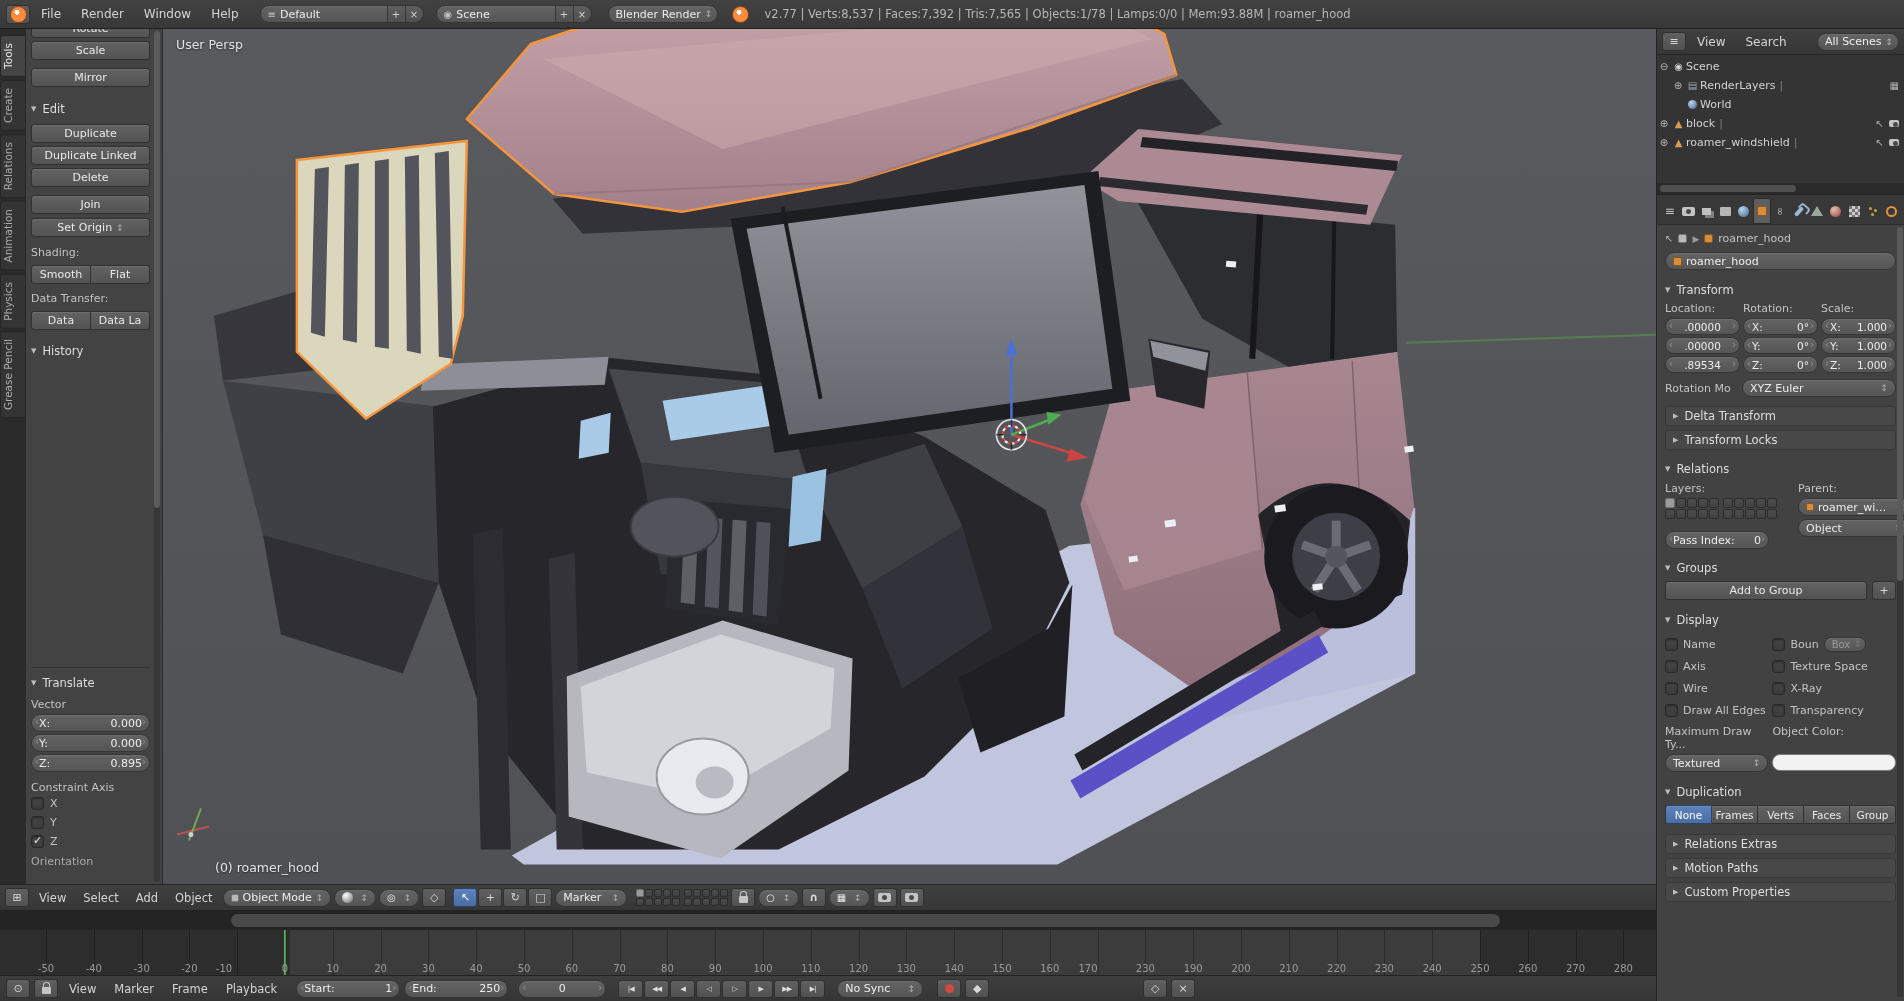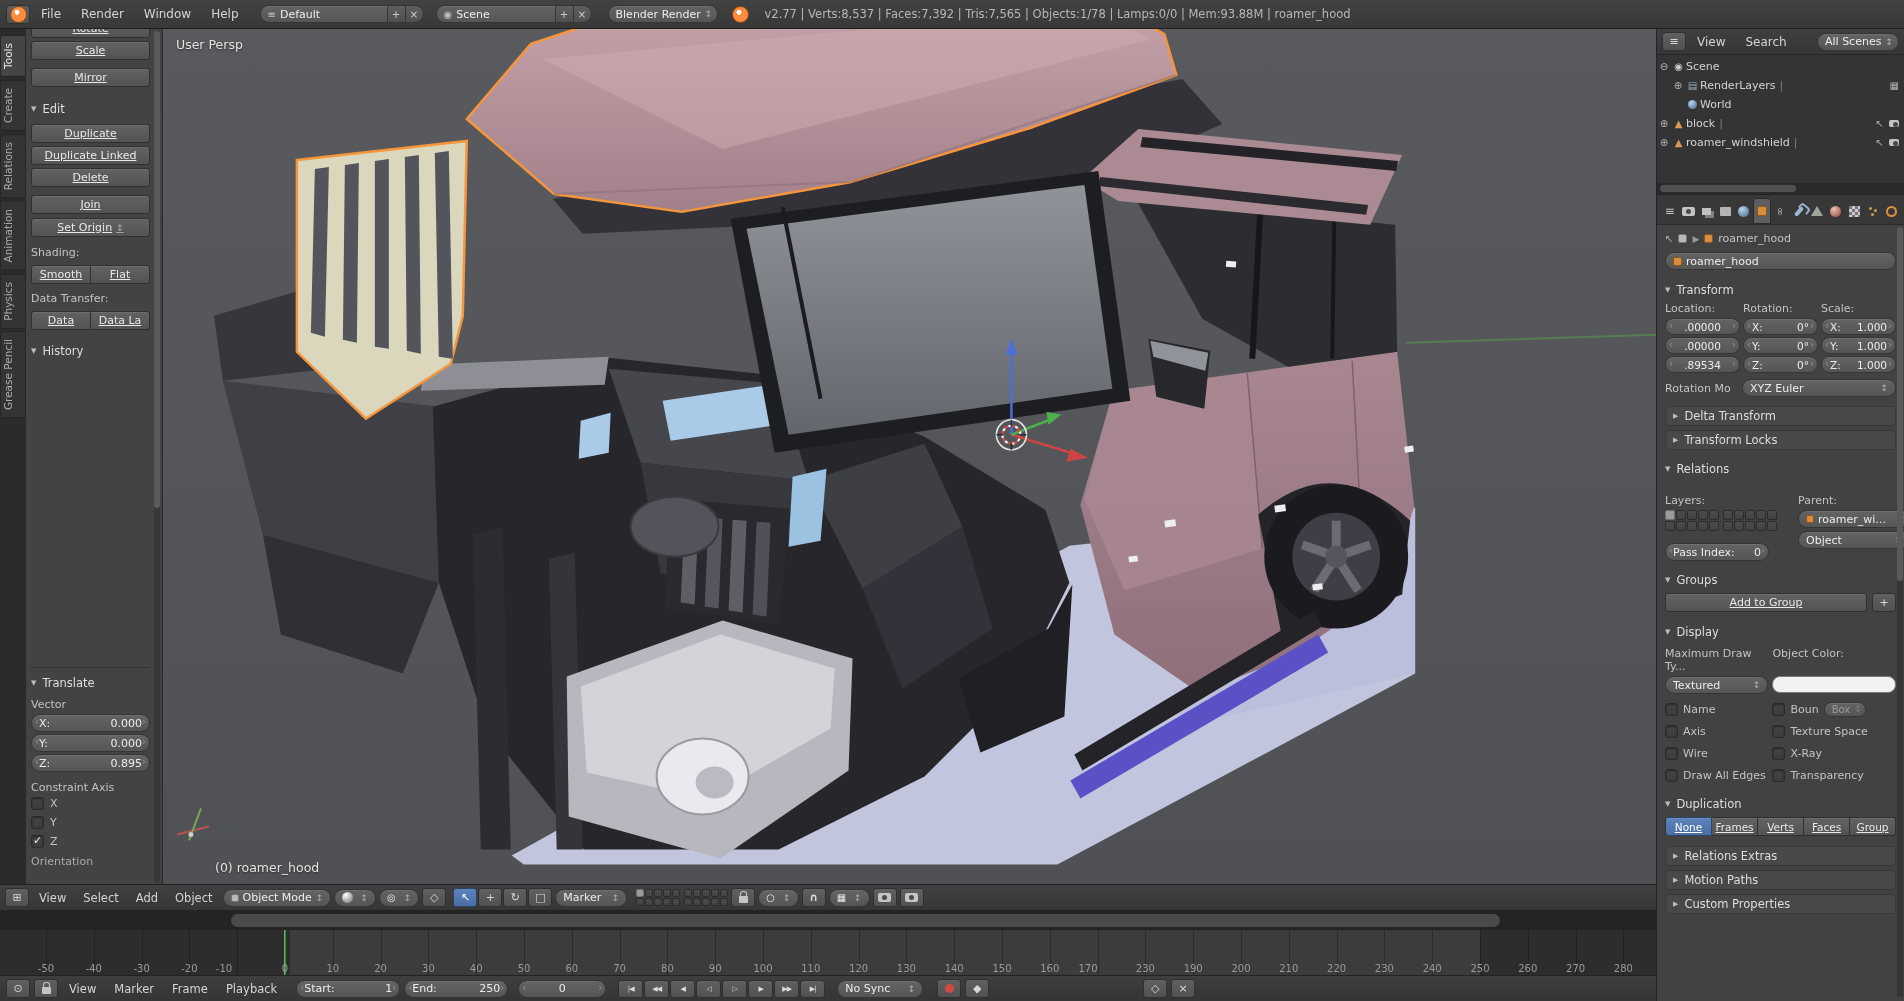--- a/index.html
+++ b/index.html
@@ -12,21 +12,21 @@
     font-size:11px; color:#ececec; box-shadow:inset 0 1px 0 rgba(255,255,255,.07); white-space:nowrap; }
   .pill .val { margin-left:auto; }
   .pill.center { justify-content:center; }
   .nf { position:relative; }
   .nf::before { content:"‹"; position:absolute; left:3px; top:1px; color:#d8d8d8; opacity:.4; font-size:10px; }
   .nf::after  { content:"›"; position:absolute; right:3px; top:1px; color:#d8d8d8; opacity:.4; font-size:10px; }
   .dd::after { content:"↕"; margin-left:auto; font-size:9px; opacity:.55; }
   .dd.noflex::after { margin-left:4px; }
   .btn { height:19px; border-radius:3px; background:linear-gradient(#626262,#535353);
     border:1px solid #303030; display:flex; align-items:center; justify-content:center;
-    font-size:11px; color:#e9e9e9; box-shadow:inset 0 1px 0 rgba(255,255,255,.08); white-space:nowrap;text-decoration:underline; }
+    font-size:11px; color:#e9e9e9; box-shadow:inset 0 1px 0 rgba(255,255,255,.08); white-space:nowrap; }
   .btn.blue { background:linear-gradient(#5d83bd,#4a6da3); border-color:#2d4466; color:#fff; }
   .icbtn { width:24px; height:19px; border-radius:3px; background:linear-gradient(#606060,#515151);
     border:1px solid #303030; display:flex; align-items:center; justify-content:center;
     font-size:11px; color:#d8d8d8; }
   .icbtn.on { background:linear-gradient(#5d83bd,#4a6da3); border-color:#2d4466; color:#fff; }
   .cb { width:13px; height:13px; border-radius:3px; background:linear-gradient(#454545,#3c3c3c);
     border:1px solid #292929; box-shadow:inset 0 1px 2px rgba(0,0,0,.45); position:relative; flex:none; }
   .cb.checked::after { content:"✓"; position:absolute; left:1px; top:-2px; color:#efefef; font-size:11px; }
   .hmenu { padding:0 9px; font-size:12px; color:#d4d4d4; display:flex; align-items:center; height:100%; }
   .phdr { display:flex; align-items:center; gap:6px; height:18px; font-size:11.5px; color:#dedede; }
@@ -778,21 +778,21 @@
         <div class="phdr closed" style="margin-top:9px">
             <span>Delta Transform</span>
           </div>
         <div class="phdr closed" style="margin-top:4px">
             <span>Transform Locks</span>
           </div>
 
         <div class="phdr" style="margin-top:10px">
             <span>Relations</span>
           </div>
-        <div style="display:flex; gap:21px; margin-top:16px">
+        <div style="display:flex; gap:21px; margin-top:4px">
           <div style="flex:1">
             <div class="lbl">Layers:</div>
             <div style="display:flex;gap:4px;margin-top:3px">
               <span class="layer-grid">
                   <span class="lcell on"></span>
                   <span class="lcell"></span>
                   <span class="lcell"></span>
                   <span class="lcell"></span>
                   <span class="lcell"></span>
                   <span class="lcell"></span>
@@ -836,28 +836,20 @@
             <span>Groups</span>
           </div>
         <div class="prow" style="margin-top:4px">
           <span class="btn" style="flex:1">Add to Group</span>
           <span class="icbtn">+</span>
         </div>
 
         <div class="phdr" style="margin-top:11px">
             <span>Display</span>
           </div>
-        <div class="dgrid" style="margin-top:6px;row-gap:3px">
-          <span class="lbl">Maximum Draw Ty...</span>
-          <span class="lbl">Object Color:</span>
-          <span class="pill dd" style="margin-right:4px">
-              <span>Textured</span>
-            </span>
-          <span class="swatch"></span>
-        </div>
         <div class="dgrid">
           <div class="dcell">
               <span class="cb"></span>
               <span class="lbl">Name</span>
             </div>
           <div class="dcell">
               <span class="cb"></span>
               <span class="lbl">Boun</span>
             <span class="pill dd" style="width:42px;height:15px;color:#9a9a9a;font-size:10px">
                 <span>Box</span>
@@ -881,20 +873,28 @@
             </div>
           <div class="dcell">
               <span class="cb"></span>
               <span class="lbl">Draw All Edges</span>
             </div>
           <div class="dcell">
               <span class="cb"></span>
               <span class="lbl">Transparency</span>
             </div>
         </div>
+        <div class="dgrid" style="margin-top:6px;row-gap:3px">
+          <span class="lbl">Maximum Draw Ty...</span>
+          <span class="lbl">Object Color:</span>
+          <span class="pill dd" style="margin-right:4px">
+              <span>Textured</span>
+            </span>
+          <span class="swatch"></span>
+        </div>
 
         <div class="phdr" style="margin-top:11px">
             <span>Duplication</span>
           </div>
         <div class="dupseg">
           <span class="btn blue">None</span>
           <span class="btn">Frames</span>
           <span class="btn">Verts</span>
           <span class="btn">Faces</span>
           <span class="btn">Group</span>

